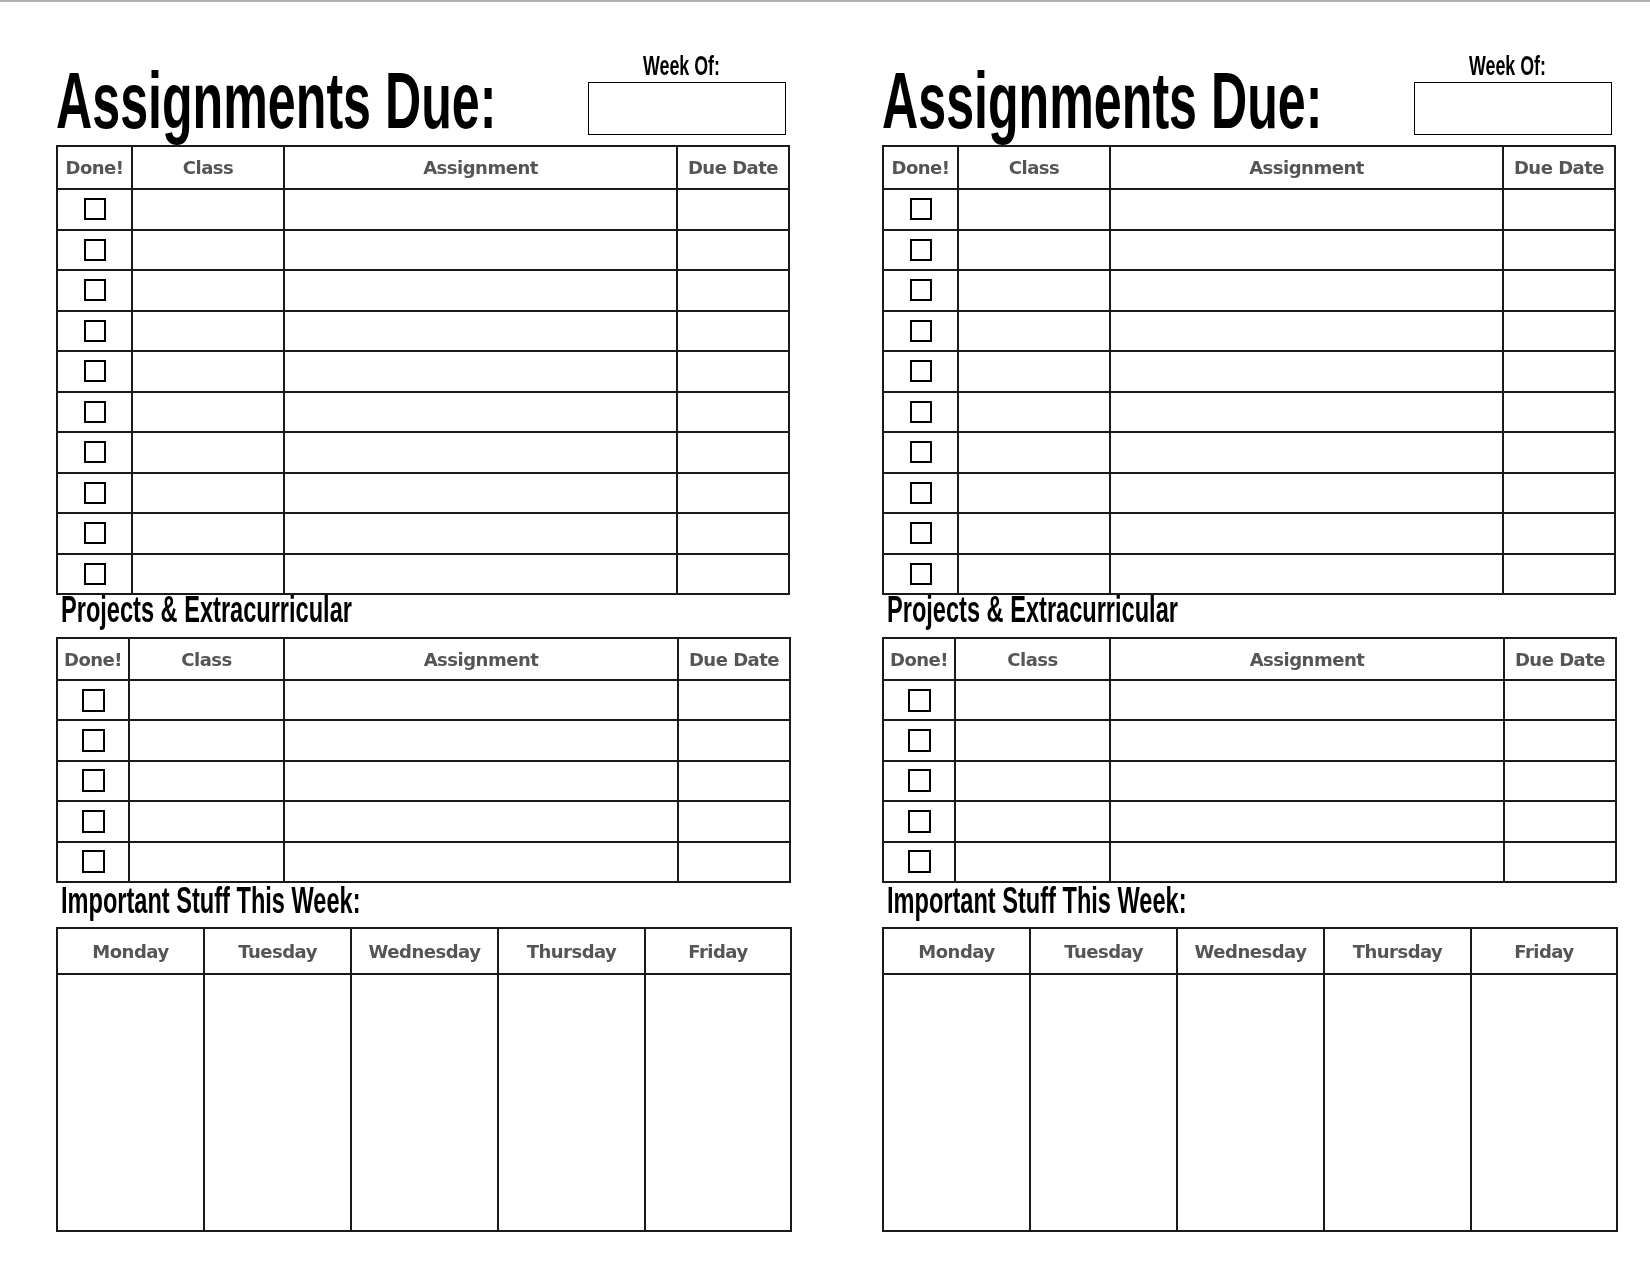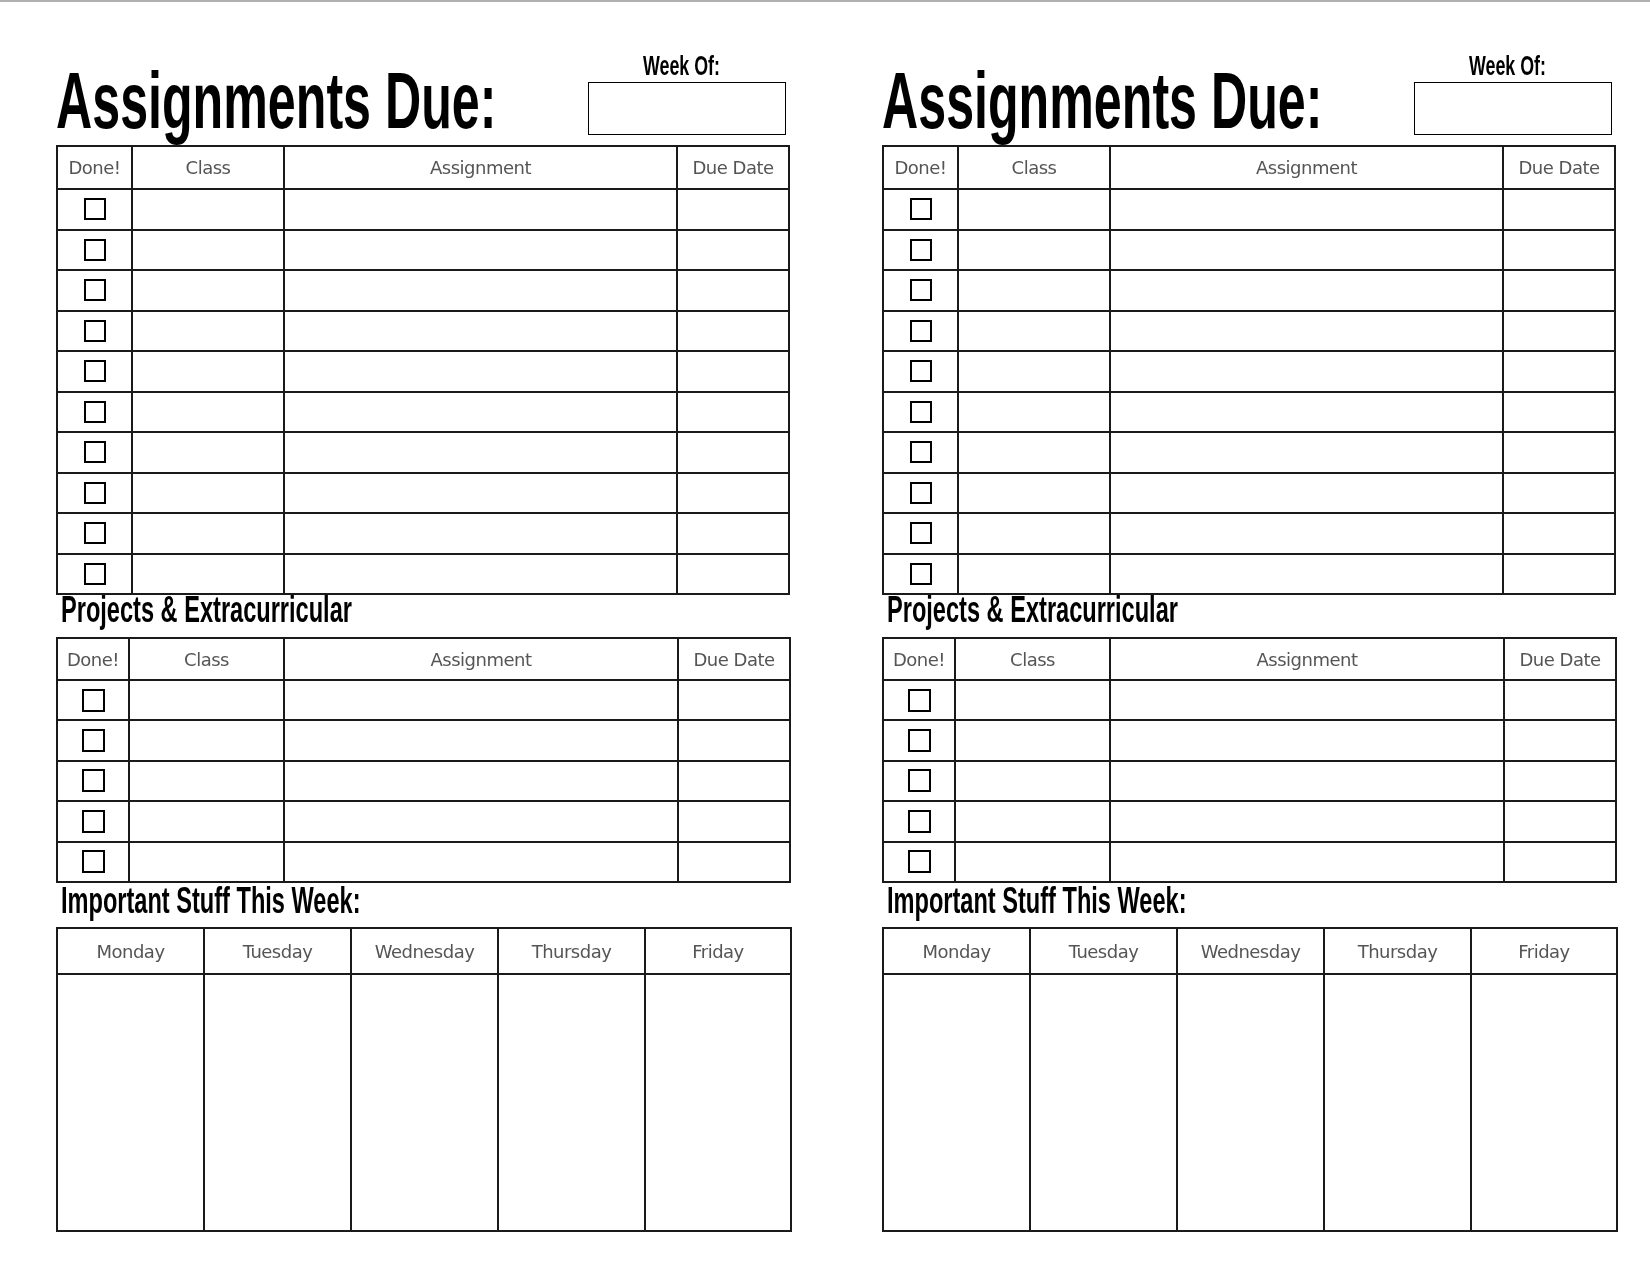--- a/index.html
+++ b/index.html
@@ -13,21 +13,21 @@
   }
   .title-main { left: 0; top: 61px; font-size: 79px; line-height: 79px; transform: scaleX(0.635); }
   .weekof-label { left: 87px; top: 54px; font-size: 27px; line-height: 27px; transform: scaleX(0.66); position:absolute; }
   .weekof-box { position: absolute; left: 532px; top: 82px; width: 198px; height: 53px; border: 1.5px solid #000; box-sizing: border-box; }
   .sec-title { font-size: 36px; line-height: 36px; transform: scaleX(0.655); }
   table.grid { position: absolute; border-collapse: collapse; table-layout: fixed; }
   table.grid td, table.grid th {
     border: 2px solid #1a1a1a; padding: 0; text-align: center; vertical-align: middle;
   }
   table.grid th {
-    font-weight: normal; color: #555; font-family: "DejaVu Sans", sans-serif;
+    font-weight: bold; color: #555; font-family: "DejaVu Sans", sans-serif;
     font-size: 18px; letter-spacing: -0.5px;
   }
   .cb { display: inline-block; width: 22px; height: 22px; border: 2.5px solid #000; box-sizing: border-box; vertical-align: middle; cursor: pointer; }
   .cb.small { width: 23px; height: 23px; border-width: 2px; }
   .days th { font-size: 21px; }
 </style>
 </head>
 <body>
 
 <div class="topline"></div>

